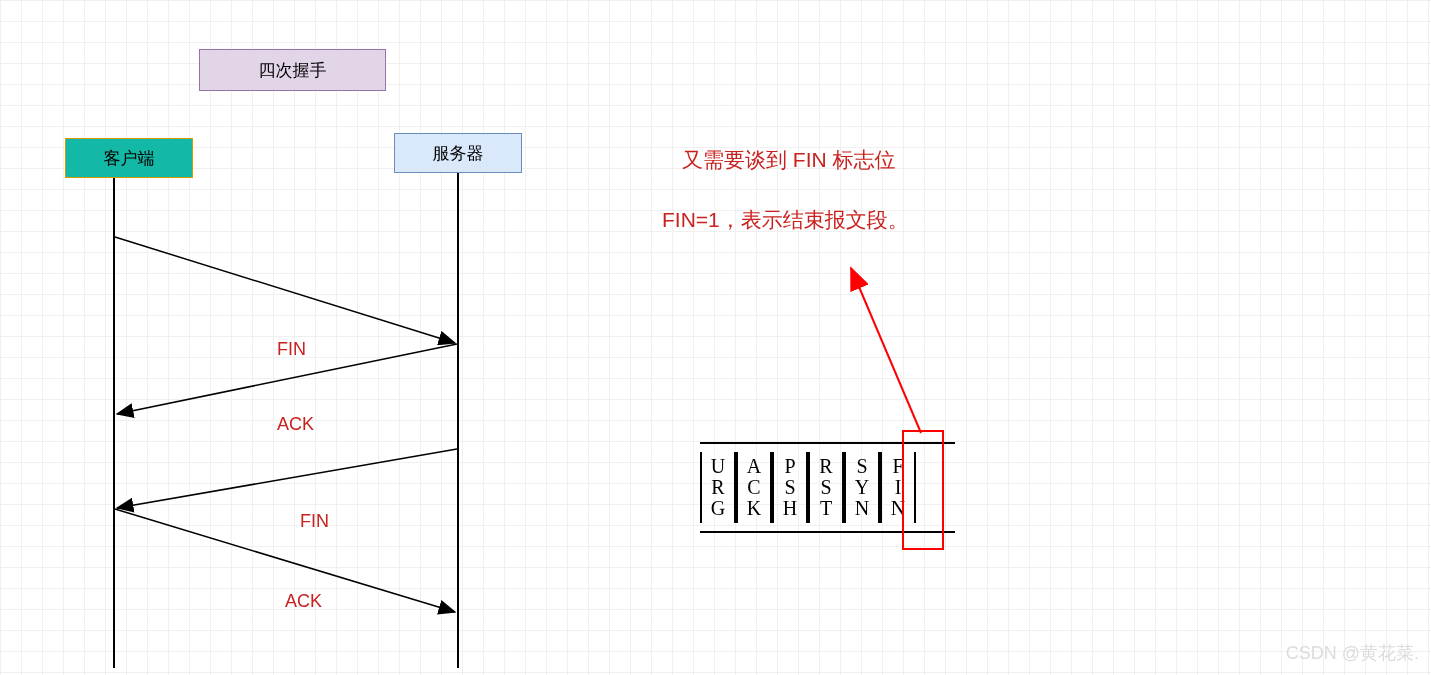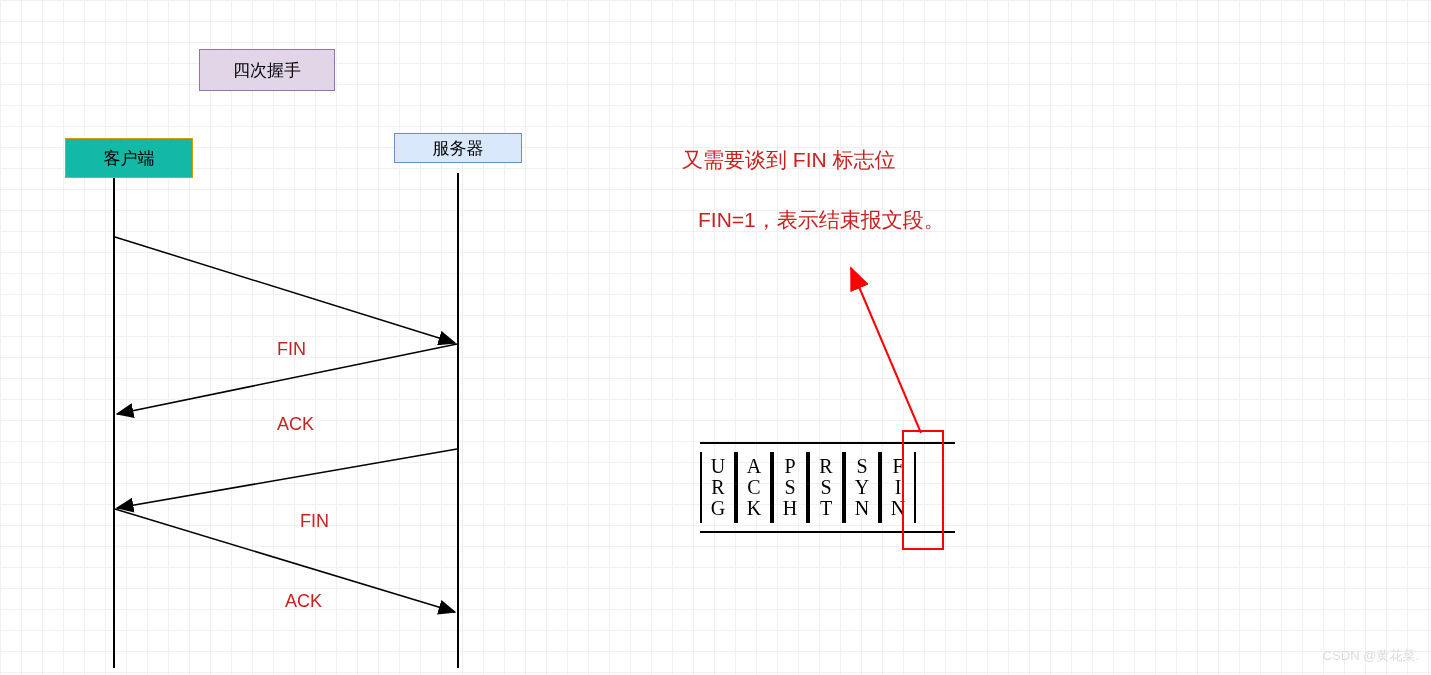--- a/index.html
+++ b/index.html
@@ -11,21 +11,21 @@
         linear-gradient(#f0f0f0 1px, transparent 1px),
         linear-gradient(90deg, #f0f0f0 1px, transparent 1px);
       background-size: 21px 21px;
       position: relative;
       font-family: Arial, "Microsoft YaHei", sans-serif;
     }
     .title-box {
       position: absolute;
       left: 199px;
       top: 49px;
-      width: 136px;
+      width: 187px;
       height: 42px;
       background-color: #e1d5e7;
       border: 1px solid #9673a6;
       display: flex;
       align-items: center;
       justify-content: center;
       font-size: 17px;
     }
     .client-box {
       position: absolute;
@@ -39,21 +39,21 @@
       align-items: center;
       justify-content: center;
       font-size: 17px;
       margin-left: 16px;
     }
     .server-box {
       position: absolute;
       left: 394px;
       top: 133px;
       width: 128px;
-      height: 30px;
+      height: 40px;
       background-color: #dae8fc;
       border: 1px solid #6c8ebf;
       display: flex;
       align-items: center;
       justify-content: center;
       font-size: 17px;
     }
     .lifeline {
       position: absolute;
       width: 2px;
@@ -70,21 +70,21 @@
     }
     .note-line1 {
       position: absolute;
       left: 682px;
       top: 146px;
       color: #c9211e;
       font-size: 21px;
     }
     .note-line2 {
       position: absolute;
-      left: 698px;
+      left: 662px;
       top: 206px;
       color: #c9211e;
       font-size: 21px;
     }
     .flags-wrapper {
       position: absolute;
       left: 700px;
       top: 442px;
     }
     .hline {
@@ -116,21 +116,21 @@
       left: 902px;
       top: 430px;
       width: 42px;
       height: 120px;
     }
     .watermark {
       position: absolute;
       right: 12px;
       bottom: 10px;
       color: #dcdcdc;
-      font-size: 13px;
+      font-size: 18px;
     }
     svg.arrows {
       position: absolute;
       top: 0;
       left: 0;
       pointer-events: none;
     }
   </style>
 </head>
 <body>

